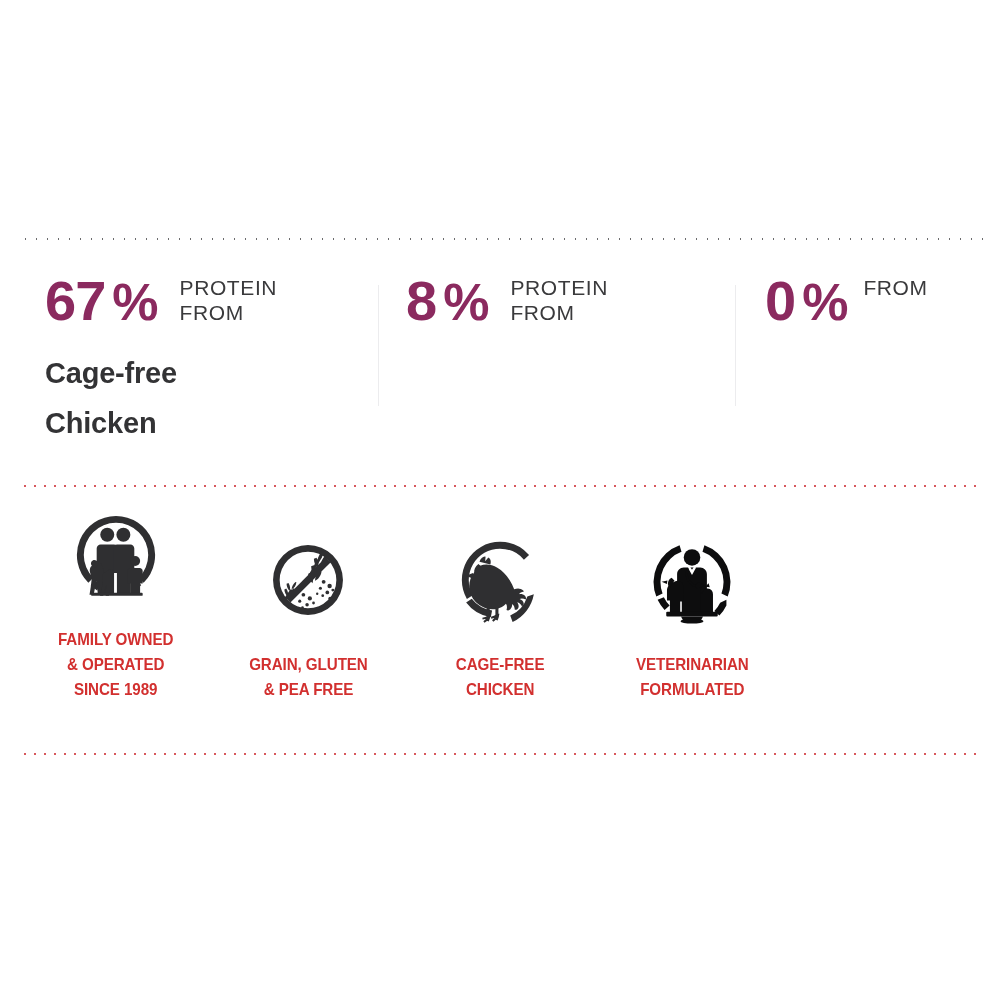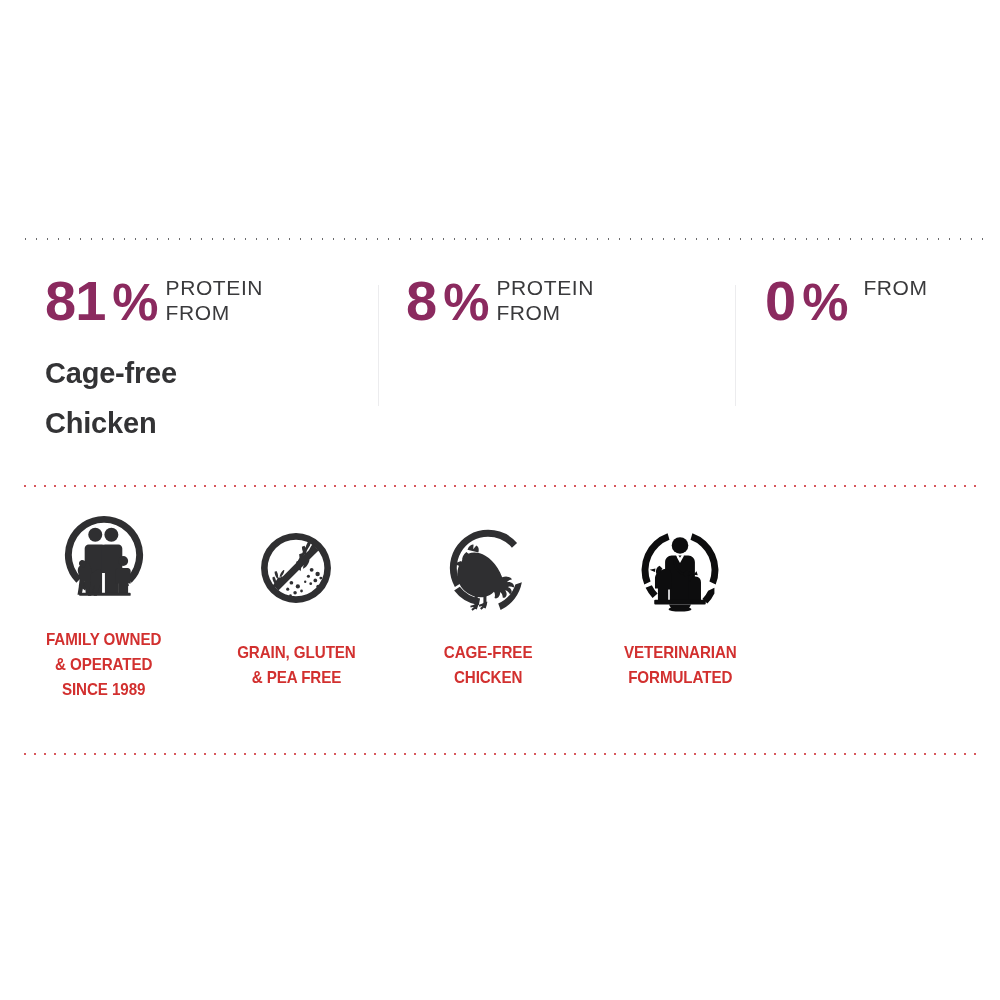--- a/index.html
+++ b/index.html
@@ -92,21 +92,21 @@
     display: flex;
     align-items: baseline;
     gap: 7px;
   }
   .stat-pct .sym {
     font-size: 52px;
     font-weight: 800;
   }
 
   .stat-from {
-    margin-left: 8px;
+    margin-left: 22px;
     margin-top: 3px;
     color: #3a3a3c;
     font-size: 21px;
     line-height: 25px;
     font-weight: 300;
     letter-spacing: 0.6px;
     white-space: pre-line;
   }
   .stat-3 .stat-from { margin-left: 16px; }
 
@@ -116,25 +116,25 @@
     font-size: 29px;
     line-height: 50px;
     font-weight: 700;
     letter-spacing: -0.2px;
     white-space: pre-line;
   }
 
   
   .badges {
     position: absolute;
-    left: 8px;
+    left: 20px;
     top: 505px;
     width: 963px;
     display: flex;
-    align-items: center;
+    align-items: flex-end;
   }
   .badge {
     width: 192px;
     display: flex;
     flex-direction: column;
     align-items: center;
   }
   .badge-icon {
     width: 92px;
     height: 100px;
@@ -157,21 +157,21 @@
 
 <div class="page">
 
   <div class="rule rule-dark"></div>
 
   <div class="stats">
 
     <div class="stat stat-1">
       <div class="stat-top">
         <div class="stat-pct">
-          <span>81</span>
+          <span>67</span>
             <span class="sym">%</span>
         </div>
         <div class="stat-from">PROTEIN
 FROM</div>
       </div>
       <div class="stat-source">Cage-free
 Chicken</div>
     </div>
 
     <div class="stat stat-2">

